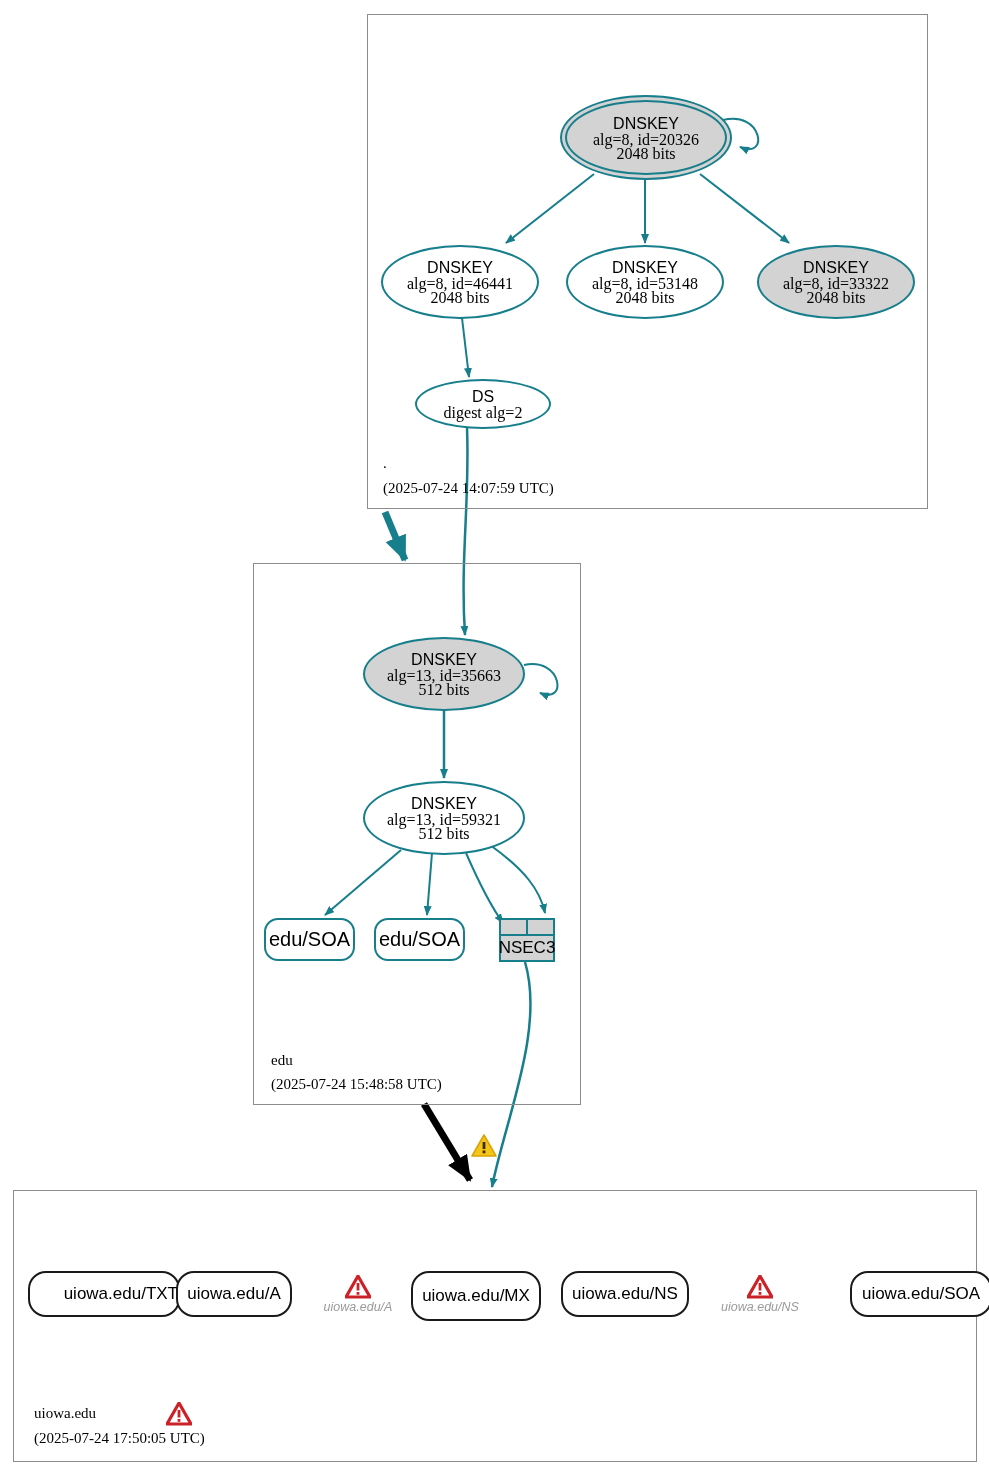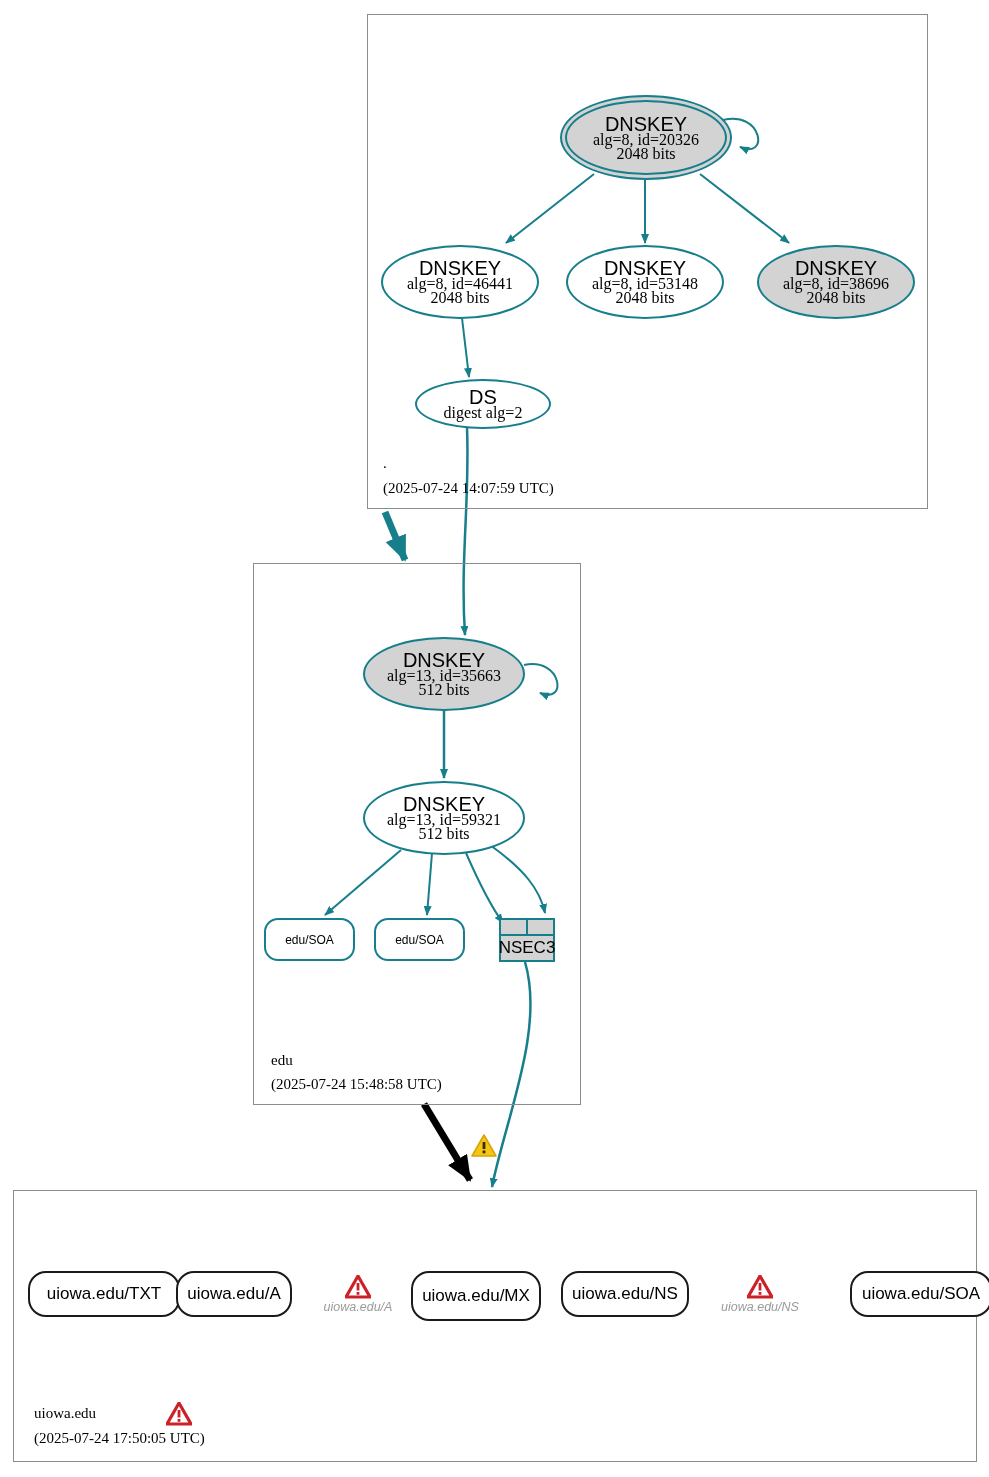--- a/index.html
+++ b/index.html
@@ -52,21 +52,21 @@
   .ellipse {
     border: 2px solid #177e8c;
     border-radius: 50%;
     background: #ffffff;
   }
   .ellipse.filled {
     background: #d3d3d3;
   }
   .ellipse .title {
     font-family: "Liberation Sans", sans-serif;
-    font-size: 20px;
+    font-size: 16px;
     color: #000000;
     line-height: 18px;
   }
   .ellipse .sub {
     font-family: "Liberation Serif", serif;
     font-size: 16px;
     color: #000000;
     line-height: 14px;
   }
   .ksk-outer {
@@ -74,21 +74,21 @@
     border: 2px solid #177e8c;
     border-radius: 50%;
     background: #d3d3d3;
     box-sizing: border-box;
   }
   .rrset {
     border: 2px solid #177e8c;
     border-radius: 14px;
     background: #ffffff;
     font-family: "Liberation Sans", sans-serif;
-    font-size: 12px;
+    font-size: 20px;
     color: #000000;
   }
   .rrset-black {
     border: 2px solid #1a1a1a;
     border-radius: 18px;
     background: #ffffff;
     font-family: "Liberation Sans", sans-serif;
     font-size: 17px;
     color: #000000;
   }
@@ -249,21 +249,21 @@
 </div>
 
 <div class="node ellipse" style="left:566px; top:245px; width:158px; height:74px;">
   <div class="title">DNSKEY</div>
   <div class="sub">alg=8, id=53148</div>
   <div class="sub">2048 bits</div>
 </div>
 
 <div class="node ellipse filled" style="left:757px; top:245px; width:158px; height:74px;">
   <div class="title">DNSKEY</div>
-  <div class="sub">alg=8, id=38696</div>
+  <div class="sub">alg=8, id=33322</div>
   <div class="sub">2048 bits</div>
 </div>
 
 <div class="node ellipse" style="left:415px; top:379px; width:136px; height:50px;align-items:center;">
   <div class="title">DS</div>
   <div class="sub">digest alg=2</div>
 </div>
 
 <div class="node ellipse filled" style="left:363px; top:637px; width:162px; height:74px;">
   <div class="title">DNSKEY</div>
@@ -294,21 +294,21 @@
 </div>
 
 <div class="warn" style="left:470px; top:1133px;">
   <svg width="28" height="26" viewBox="0 0 28 26" xmlns="http://www.w3.org/2000/svg">
     <path d="M14,2 L26,23 L2,23 Z" fill="#f5c518" stroke="#d9a406" stroke-width="1.6" stroke-linejoin="round"></path>
     <rect x="12.6" y="9" width="2.8" height="7" fill="#3a2d00"></rect>
     <rect x="12.6" y="17.5" width="2.8" height="2.8" fill="#3a2d00"></rect>
   </svg>
 </div>
 
-<div class="node rrset-black" style="left:28px; top:1271px; width:152px; height:46px;">
+<div class="node rrset-black" style="left:28px; top:1271px; width:152px; height:46px;align-items:flex-end;">
   <span>uiowa.edu/TXT</span>
 </div>
 
 <div class="node rrset-black" style="left:176px; top:1271px; width:116px; height:46px;">
   <span>uiowa.edu/A</span>
 </div>
 
 <div class="errnode" style="left:316px; top:1275px; width:84px;">
   <svg width="26" height="24" viewBox="0 0 26 24" xmlns="http://www.w3.org/2000/svg">
     <path d="M13,1 L25,22 L1,22 Z" fill="#ffffff" stroke="#cc2127" stroke-width="3.2" stroke-linejoin="round"></path>

